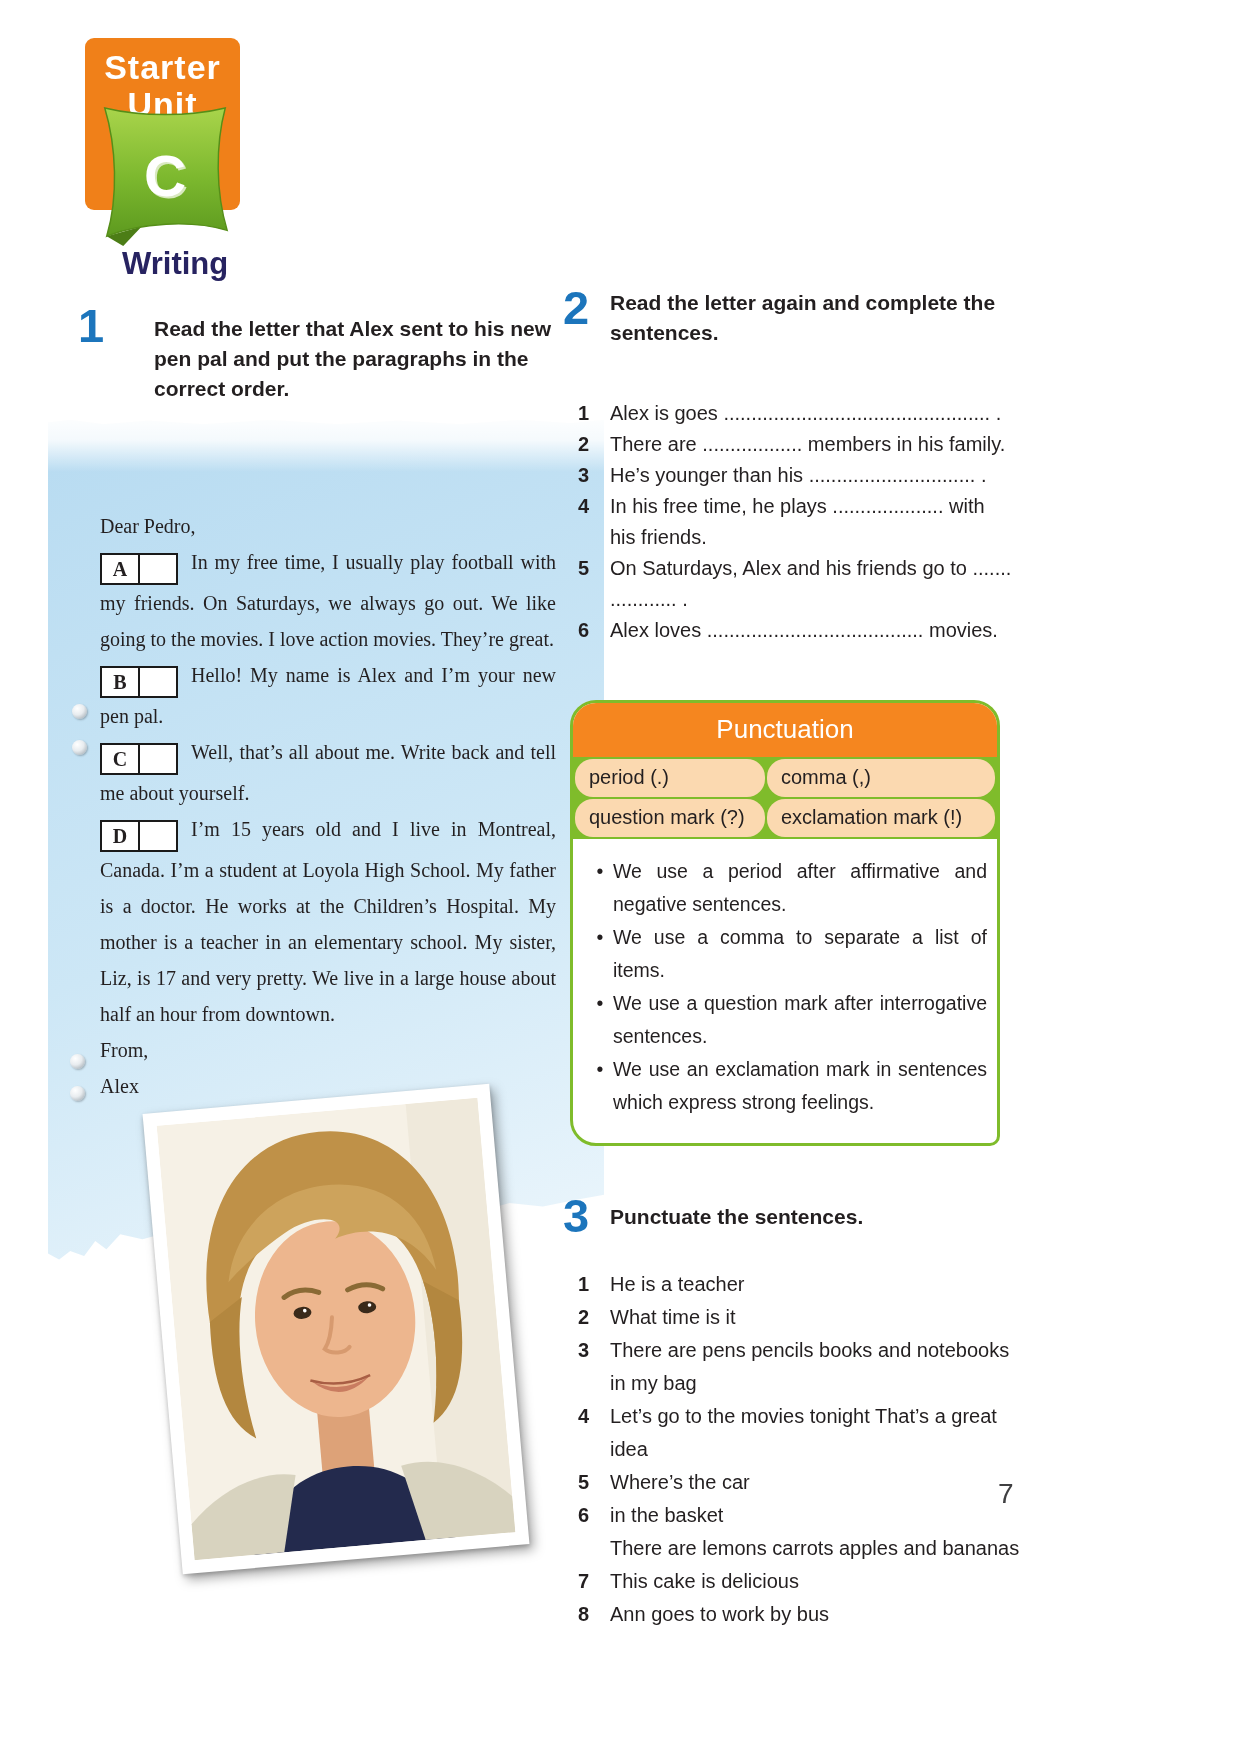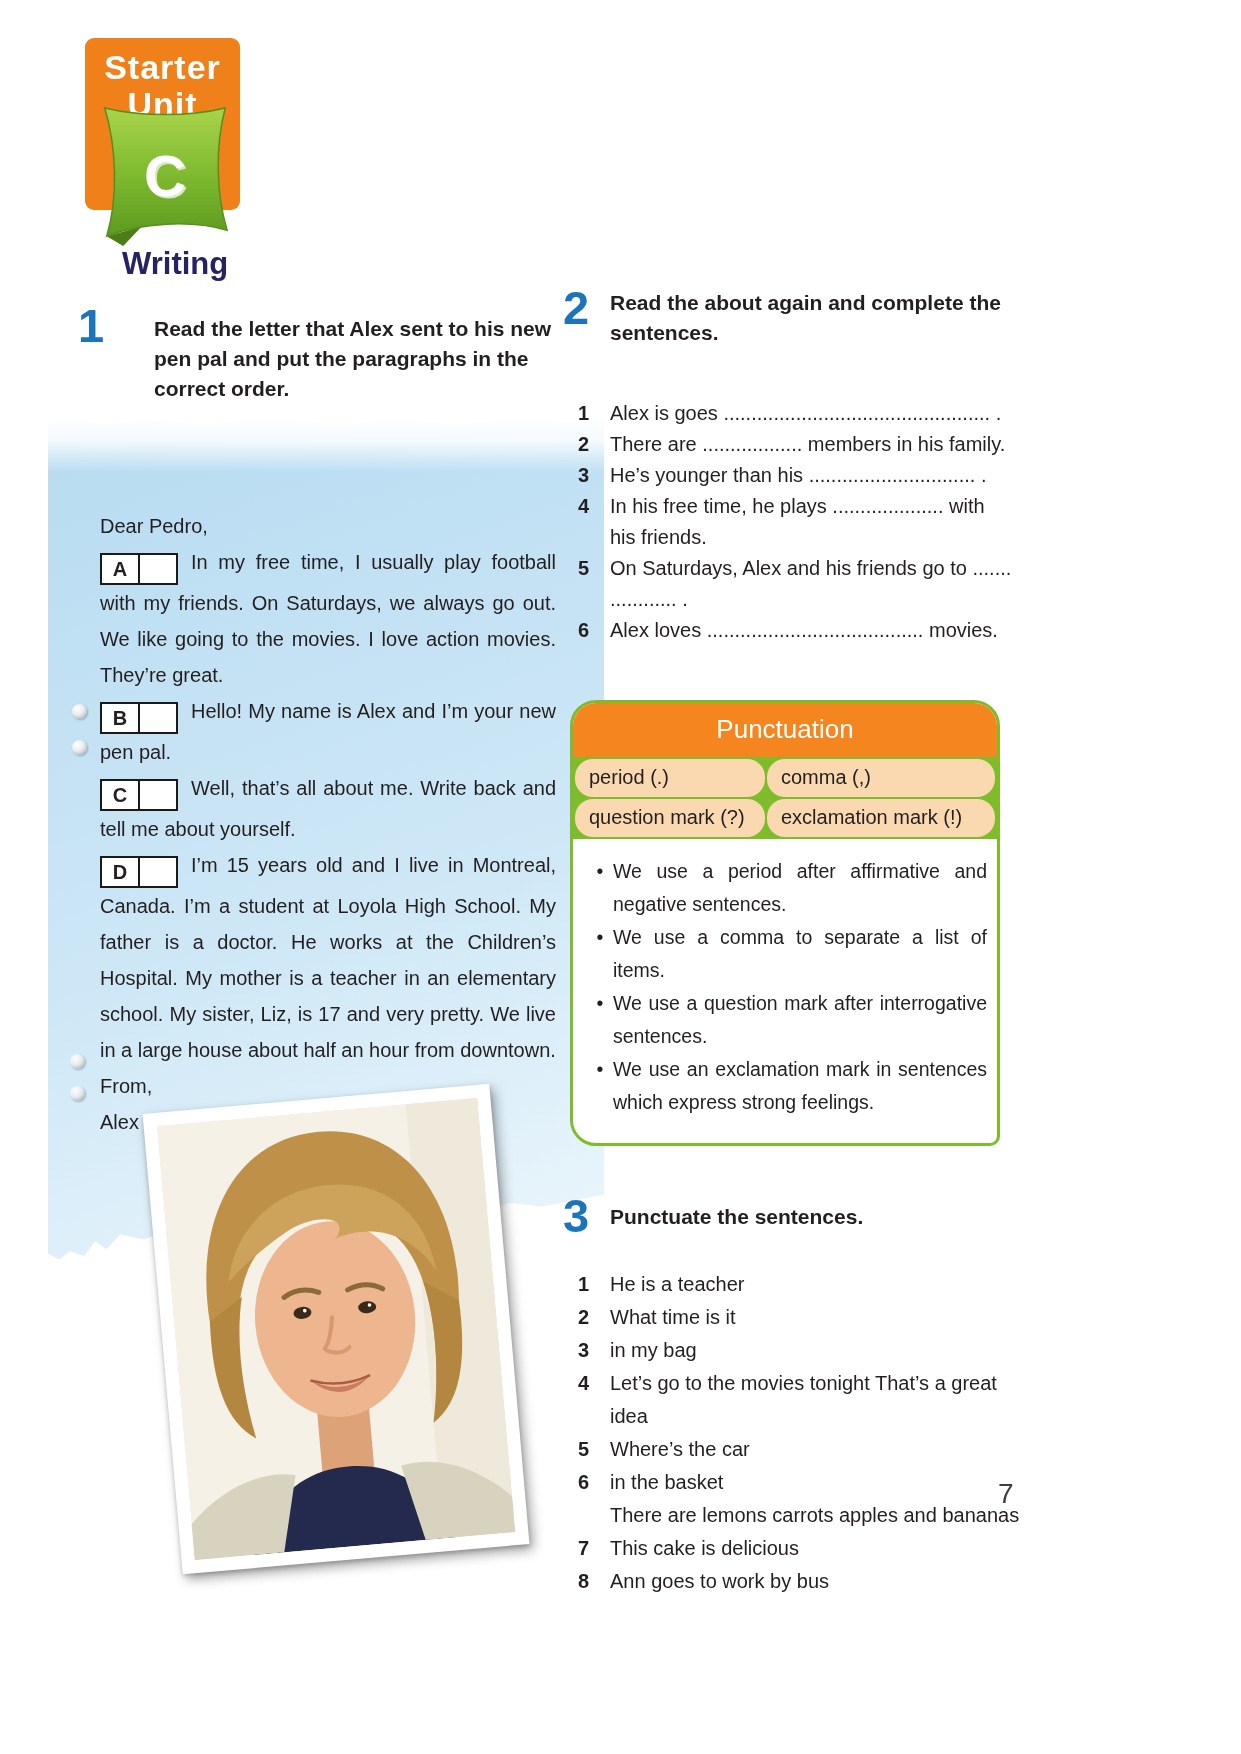--- a/index.html
+++ b/index.html
@@ -28,20 +28,21 @@
   .exhead3{left:610px;top:1202px;}
   
   .paper{
     position:absolute;left:48px;top:420px;width:556px;height:842px;
     background:
       linear-gradient(180deg,rgba(255,255,255,.96) 0px,rgba(255,255,255,.85) 20px,rgba(255,255,255,0) 52px),
       linear-gradient(160deg,#b7dbf1 0%,#cde7f6 55%,#ecf6fc 100%);
     clip-path:polygon(0% 0.3%,4% 0%,10% 0.5%,18% 0.1%,28% 0.5%,40% 0%,52% 0.5%,63% 0.1%,74% 0.5%,85% 0%,94% 0.4%,100% 0%,
       100% 92%,95% 92.6%,89% 93.4%,83% 93%,77% 94.1%,71% 93.7%,65% 94.7%,59% 94.3%,53% 95.2%,47% 94.9%,41% 95.9%,35% 95.5%,29% 96.5%,23% 96.2%,17% 97.3%,13% 96.7%,10.5% 98.5%,8.5% 97.5%,6.5% 99.3%,4% 98.7%,2% 99.7%,0% 99%);
     filter:drop-shadow(3px 4px 5px rgba(90,110,130,.35));
+    font-family:Liberation Serif, serif;
   }
   .letter{padding:88px 48px 0 52px;font-size:20px;line-height:36px;}
   .letter p{margin:0;text-align:justify;}
   .label-box{display:inline-flex;vertical-align:-7px;margin-right:13px;border:2px solid #1a1a1a;background:#fff;height:28px;}
   .label-box .cell{width:36px;display:flex;align-items:center;justify-content:center;}
   .label-box .cell.lab{font-weight:bold;font-size:20px;border-right:2px solid #1a1a1a;}
   .hole{position:absolute;width:15px;height:15px;border-radius:50%;
     background:radial-gradient(circle at 35% 30%,#ffffff 0%,#e8ecef 45%,#b9c1c7 75%,#98a1a8 100%);
     box-shadow:1px 1px 2px rgba(0,0,0,.25);}
   
@@ -150,21 +151,21 @@
       <circle cx="131.5" cy="197" r="1.8" fill="#ffffff"></circle>
       <circle cx="196.5" cy="197" r="1.8" fill="#ffffff"></circle>
       <path d="M158,206 C156,222 152,232 148,237 C154,243 168,243 173,237" stroke="#d79a6f" stroke-width="4" fill="none" stroke-linecap="round"></path>
       <path d="M131,267 Q161,285 191,267 Q161,295 131,267 Z" fill="#c97c60"></path>
       <path d="M131,267 Q161,278 191,267" stroke="#a85e44" stroke-width="2.5" fill="none"></path>
     </svg>
   </div>
 
   <div class="exnum exnum2">2</div>
   <div class="exhead exhead2">
-    <div>Read the about again and complete the</div>
+    <div>Read the letter again and complete the</div>
     <div>sentences.</div>
   </div>
   <div class="ex-list ex2-list">
     <div class="ex-item">
       <div class="num">1</div>
       <div class="lines">
           <div>Alex is goes ................................................ .</div>
         </div>
     </div>
     <div class="ex-item">
@@ -242,20 +243,21 @@
     </div>
     <div class="ex-item">
       <div class="num">2</div>
       <div class="lines">
           <div>What time is it</div>
         </div>
     </div>
     <div class="ex-item">
       <div class="num">3</div>
       <div class="lines">
+        <div>There are pens pencils books and notebooks</div>
         <div>in my bag</div>
       </div>
     </div>
     <div class="ex-item">
       <div class="num">4</div>
       <div class="lines">
         <div>Let’s go to the movies tonight That’s a great</div>
         <div>idea</div>
       </div>
     </div>

